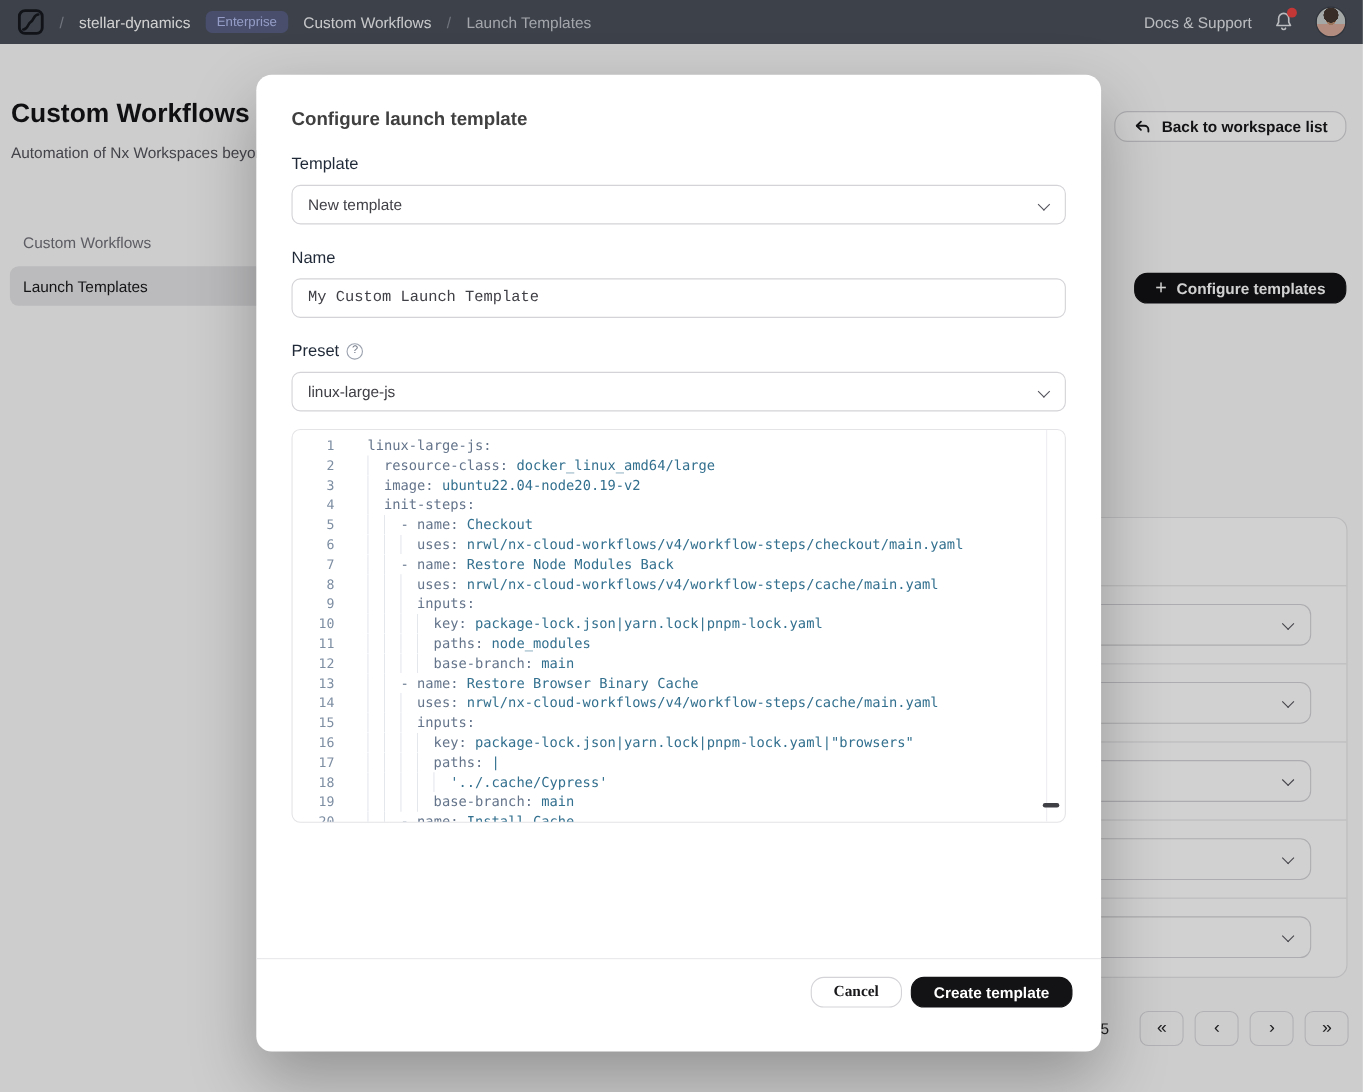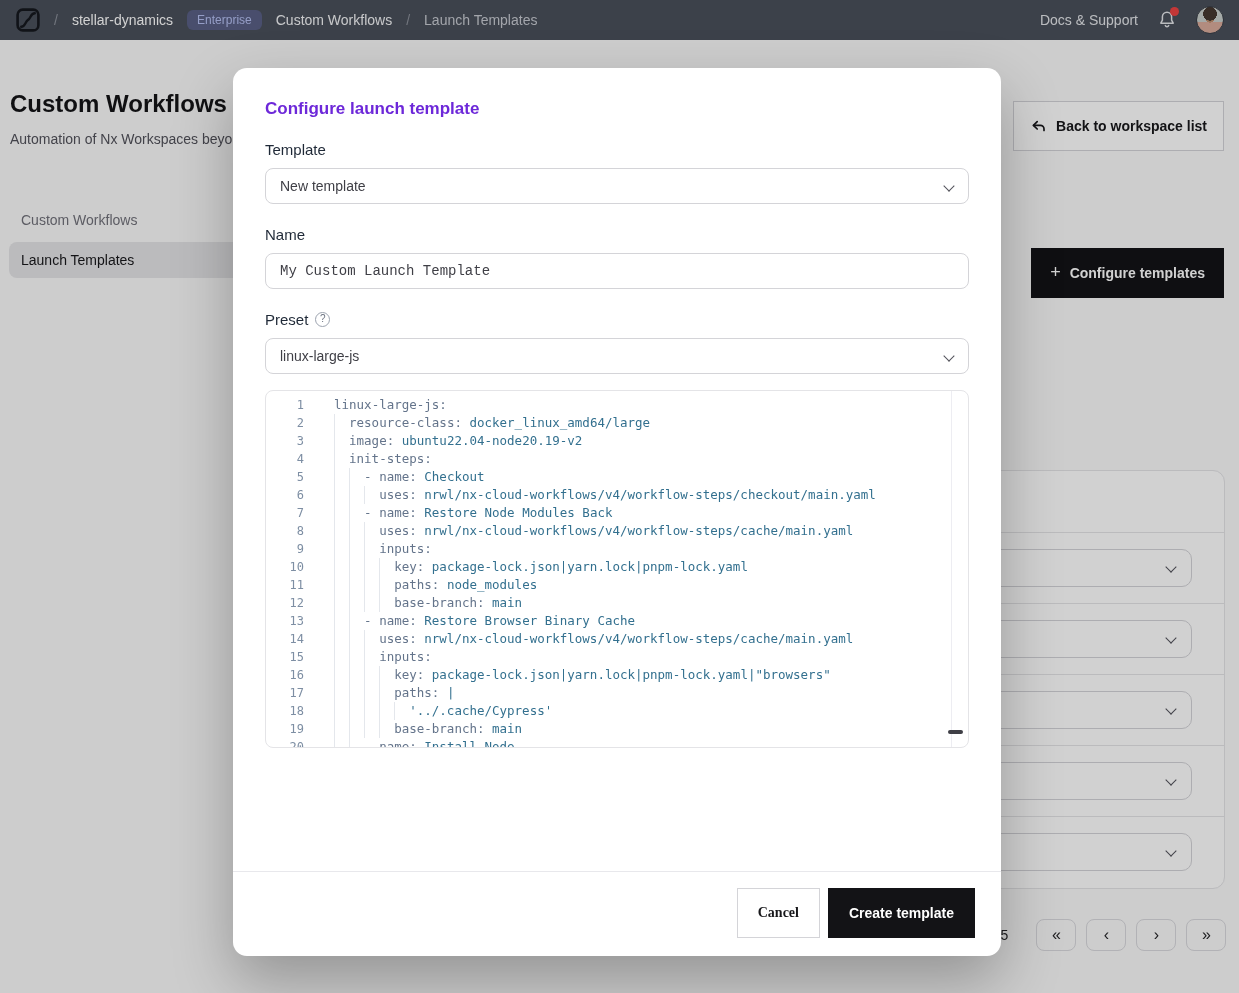--- a/index.html
+++ b/index.html
@@ -44,21 +44,21 @@
       radial-gradient(circle at 50% 42%, #bd8f70 0 23%, rgba(0,0,0,0) 24%),
       linear-gradient(180deg, #c9cfcc 0 58%, #d9ab9c 58% 100%);
     border:1px solid #3a3f48;
   }
 
   
   .page-title { position:absolute; left:10px; top:90px; font-size:24px; font-weight:700; color:#141417; }
   .page-subtitle { position:absolute; left:10px; top:131px; font-size:14px; color:#52525b; white-space:nowrap; width:300px; overflow:hidden; }
 
   .btn { display:inline-flex; align-items:center; justify-content:center; gap:9px;
-         height:50px; border-radius:0; font-size:14px; font-weight:600; cursor:pointer; }
+         height:28px; border-radius:12px; font-size:14px; font-weight:600; cursor:pointer; }
   .btn-light { background:#ffffff; border:1px solid #d4d4d8; color:#18181b; }
   .btn-dark  { background:#131316; border:1px solid #131316; color:#ffffff; }
 
   .back-btn { position:absolute; right:15px; top:101px; padding:0 16px; }
   .configure-btn { position:absolute; right:15px; top:248px; padding:0 18px; }
   .plus-glyph { font-size:18px; font-weight:400; line-height:1; position:relative; top:-1px; }
 
   .side-tabs { position:absolute; left:9px; top:202px; width:232px; }
   .side-tab { height:36px; display:flex; align-items:center; padding:0 12px;
               font-size:14px; color:#71717a; border-radius:8px; cursor:pointer; margin-bottom:4px; }
@@ -87,21 +87,21 @@
              background:#fafafa; display:flex; align-items:center; justify-content:center;
              font-size:16px; color:#27272a; margin-left:10px; cursor:pointer; }
 
   
   .overlay { position:absolute; inset:0; background:rgba(0,0,0,0.18); z-index:40; }
   .modal {
     position:absolute; left:233px; top:68px; width:768px; height:888px;
     background:#ffffff; border-radius:14px; z-index:50;
     box-shadow:0 25px 60px rgba(0,0,0,0.28);
   }
-  .modal-title { margin:31px 32px 0; font-size:17px; font-weight:700; color:#6d28d9; }
+  .modal-title { margin:31px 32px 0; font-size:17px; font-weight:700; color:#404040; }
   .field-label { margin:22px 32px 0; font-size:15px; color:#1f2937; display:flex; align-items:center; gap:7px; }
   .help-icon { width:15px; height:15px; border:1.3px solid #9ca3af; border-radius:50%;
                color:#6b7280; font-size:10px; line-height:12px; text-align:center; display:inline-block; }
   .control { margin:10px 32px 0; height:36px; border:1px solid #d4d4d8; border-radius:8px;
              position:relative; display:flex; align-items:center; padding:0 14px;
              font-size:14px; color:#3f3f46; background:#fff; }
   .control.select { cursor:pointer; }
   .control .chev { position:absolute; right:15px; top:13px; border-color:#52525b; }
   .text-input { width:100%; height:100%; border:none; outline:none; font-size:14px;
                 color:#3f3f46; font-family:Liberation Mono, monospace; background:transparent; }
@@ -260,21 +260,21 @@
         <div class="code-line"><span class="ln">10</span><span class="code"><span class="ind">  </span><span class="ind">  </span><span class="ind">  </span><span class="ind">  </span><span class="k">key: </span><span class="v">package-lock.json|yarn.lock|pnpm-lock.yaml</span></span></div>
         <div class="code-line"><span class="ln">11</span><span class="code"><span class="ind">  </span><span class="ind">  </span><span class="ind">  </span><span class="ind">  </span><span class="k">paths: </span><span class="v">node_modules</span></span></div>
         <div class="code-line"><span class="ln">12</span><span class="code"><span class="ind">  </span><span class="ind">  </span><span class="ind">  </span><span class="ind">  </span><span class="k">base-branch: </span><span class="v">main</span></span></div>
         <div class="code-line"><span class="ln">13</span><span class="code"><span class="ind">  </span><span class="ind">  </span><span class="d">- </span><span class="k">name: </span><span class="v">Restore Browser Binary Cache</span></span></div>
         <div class="code-line"><span class="ln">14</span><span class="code"><span class="ind">  </span><span class="ind">  </span><span class="ind">  </span><span class="k">uses: </span><span class="v">nrwl/nx-cloud-workflows/v4/workflow-steps/cache/main.yaml</span></span></div>
         <div class="code-line"><span class="ln">15</span><span class="code"><span class="ind">  </span><span class="ind">  </span><span class="ind">  </span><span class="k">inputs:</span></span></div>
         <div class="code-line"><span class="ln">16</span><span class="code"><span class="ind">  </span><span class="ind">  </span><span class="ind">  </span><span class="ind">  </span><span class="k">key: </span><span class="v">package-lock.json|yarn.lock|pnpm-lock.yaml|"browsers"</span></span></div>
         <div class="code-line"><span class="ln">17</span><span class="code"><span class="ind">  </span><span class="ind">  </span><span class="ind">  </span><span class="ind">  </span><span class="k">paths: </span><span class="v">|</span></span></div>
         <div class="code-line"><span class="ln">18</span><span class="code"><span class="ind">  </span><span class="ind">  </span><span class="ind">  </span><span class="ind">  </span><span class="ind">  </span><span class="v">'../.cache/Cypress'</span></span></div>
         <div class="code-line"><span class="ln">19</span><span class="code"><span class="ind">  </span><span class="ind">  </span><span class="ind">  </span><span class="ind">  </span><span class="k">base-branch: </span><span class="v">main</span></span></div>
-        <div class="code-line"><span class="ln">20</span><span class="code"><span class="ind">  </span><span class="ind">  </span><span class="d">- </span><span class="k">name: </span><span class="v">Install Node</span></span></div>
+        <div class="code-line"><span class="ln">20</span><span class="code"><span class="ind">  </span><span class="ind">  </span><span class="d">- </span><span class="k">name: </span><span class="v">Install Cache</span></span></div>
       </div>
     <div class="scroll-track"></div>
     <div class="scroll-thumb"></div>
   </div>
 
   <div class="modal-divider"></div>
   <div class="modal-footer">
     <button class="btn btn-light cancel-btn">Cancel</button>
     <button class="btn btn-dark submit-btn">Create template</button>
   </div>

